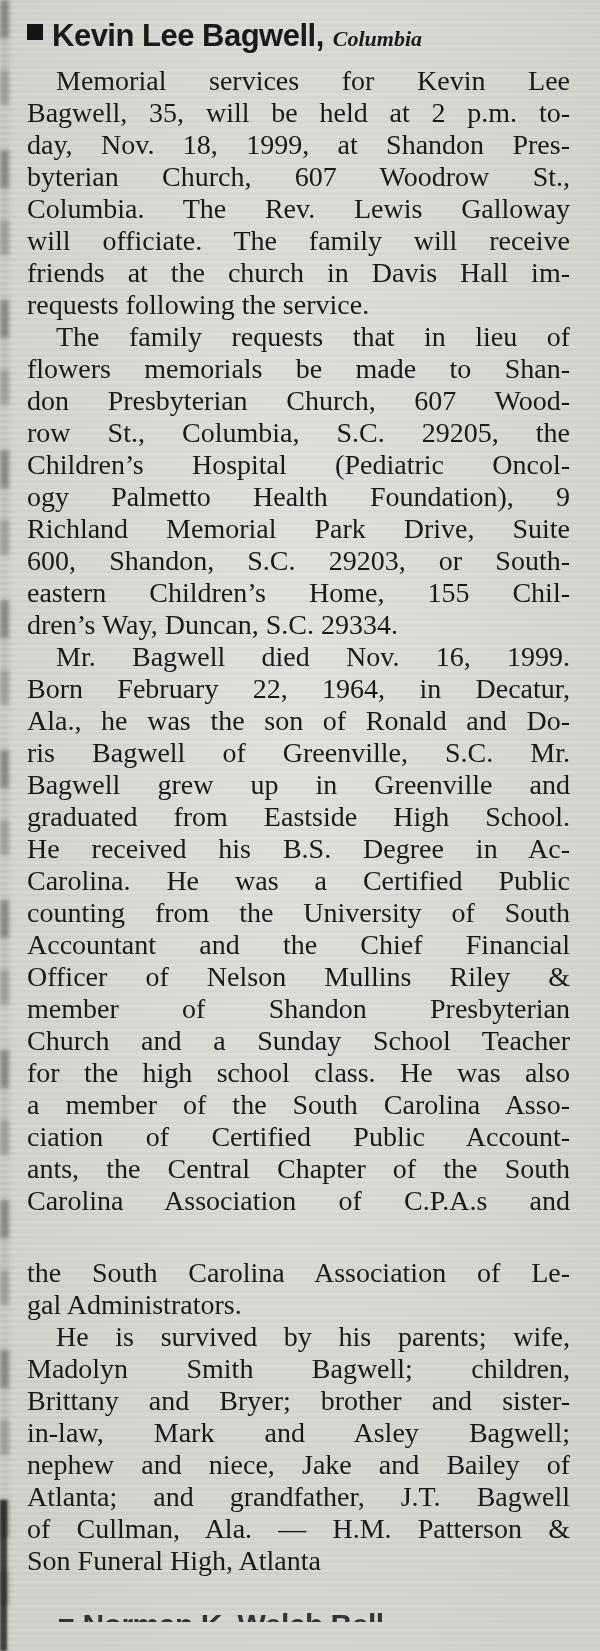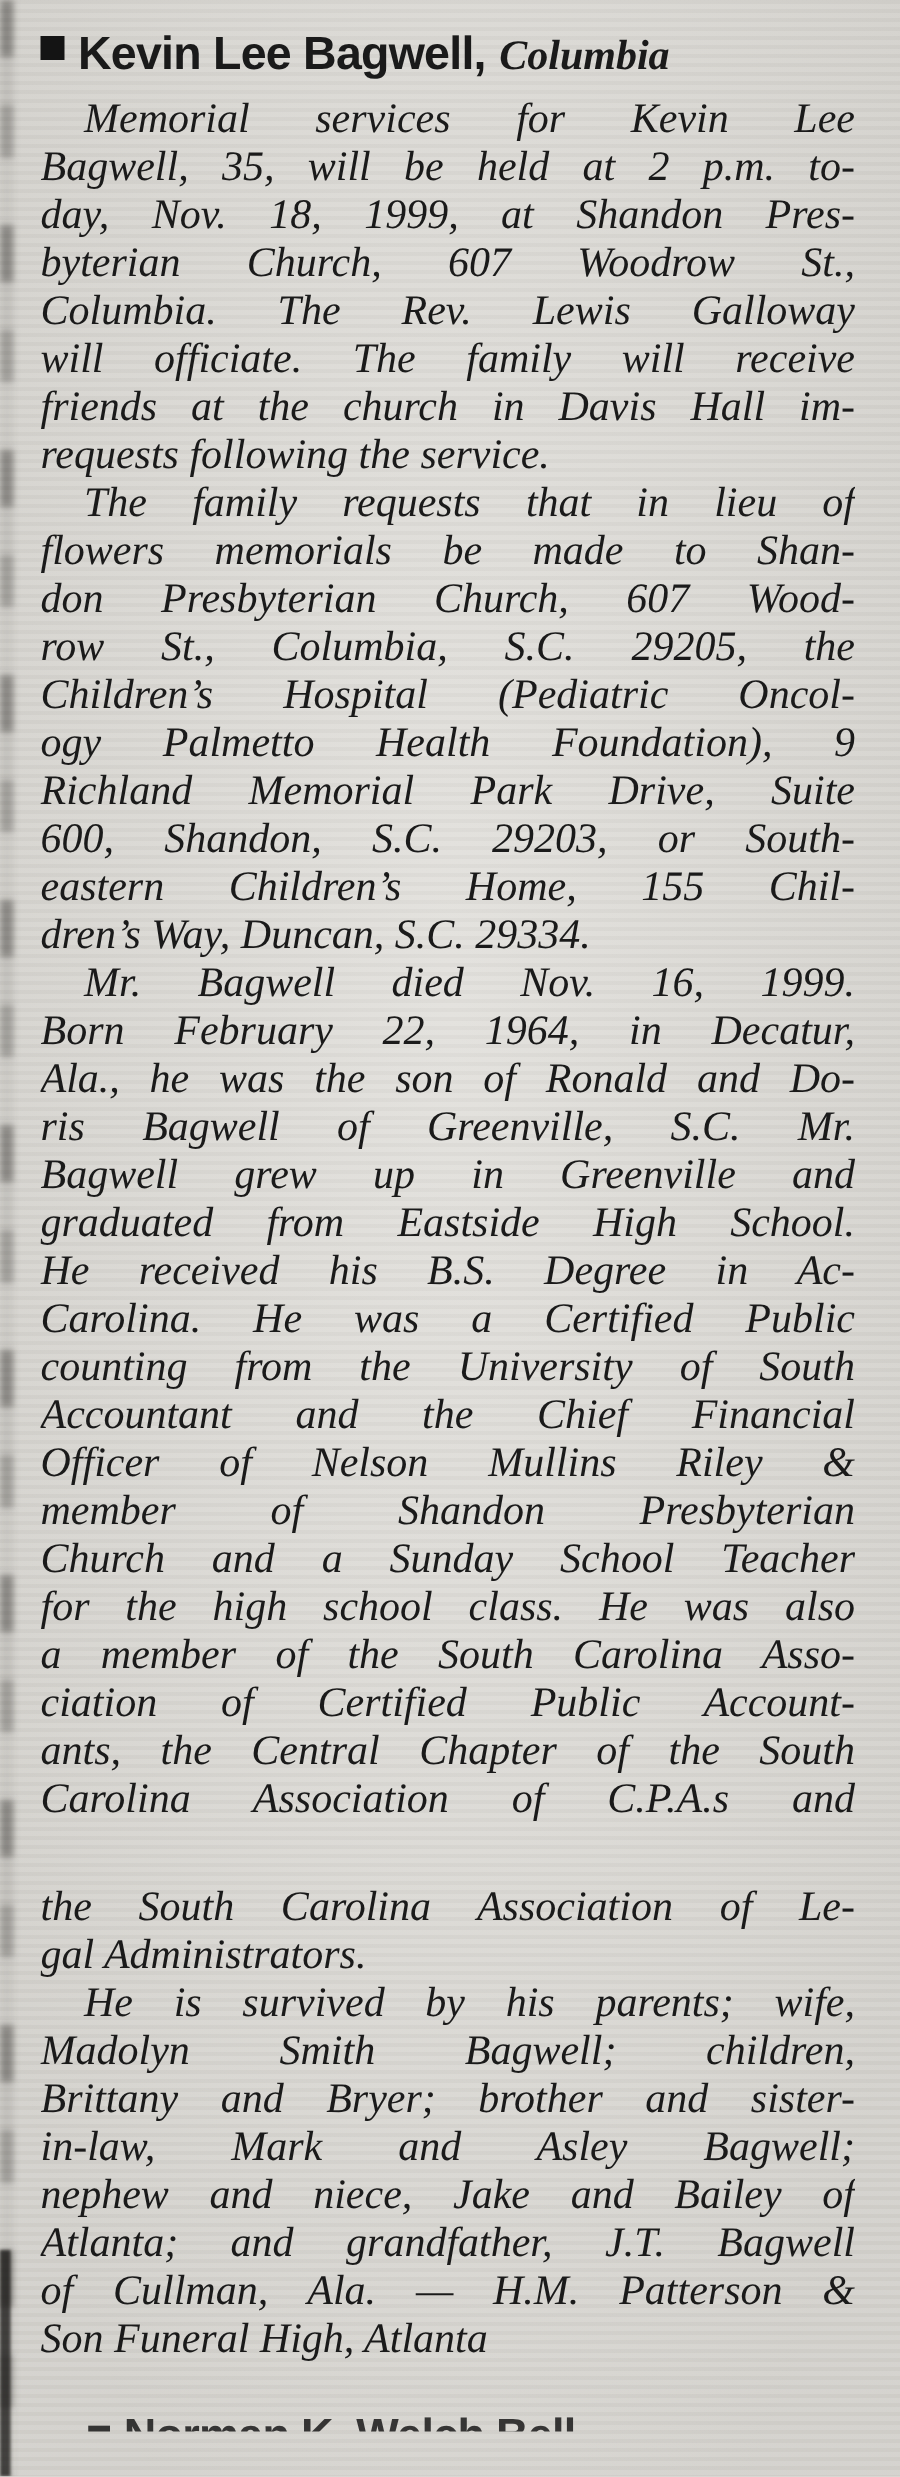--- a/index.html
+++ b/index.html
@@ -65,31 +65,30 @@
   .headline-name {
     font-family: Liberation Sans, sans-serif;
     font-weight: bold;
     font-size: 31px;
     letter-spacing: -0.5px;
   }
   .headline-location {
     font-family: "Liberation Serif", "DejaVu Serif", serif;
     font-style: italic;
     font-weight: 600;
-    font-size: 28px;
+    font-size: 22px;
     margin-left: 9px;
   }
   .para { margin: 0; }
   .line {
     font-size: 28px;
     line-height: 32px;
     height: 32px;
     text-align: justify;
     overflow: hidden;
-    font-style: italic;
   }
   .line.fill { text-align-last: justify; }
   .para.indent .line:first-child { text-indent: 29px; }
   .col-gap { height: 40px; }
   
   .clipped-next {
     margin-top: 31px;
     margin-left: 30px;
     height: 14px;
     overflow: hidden;

